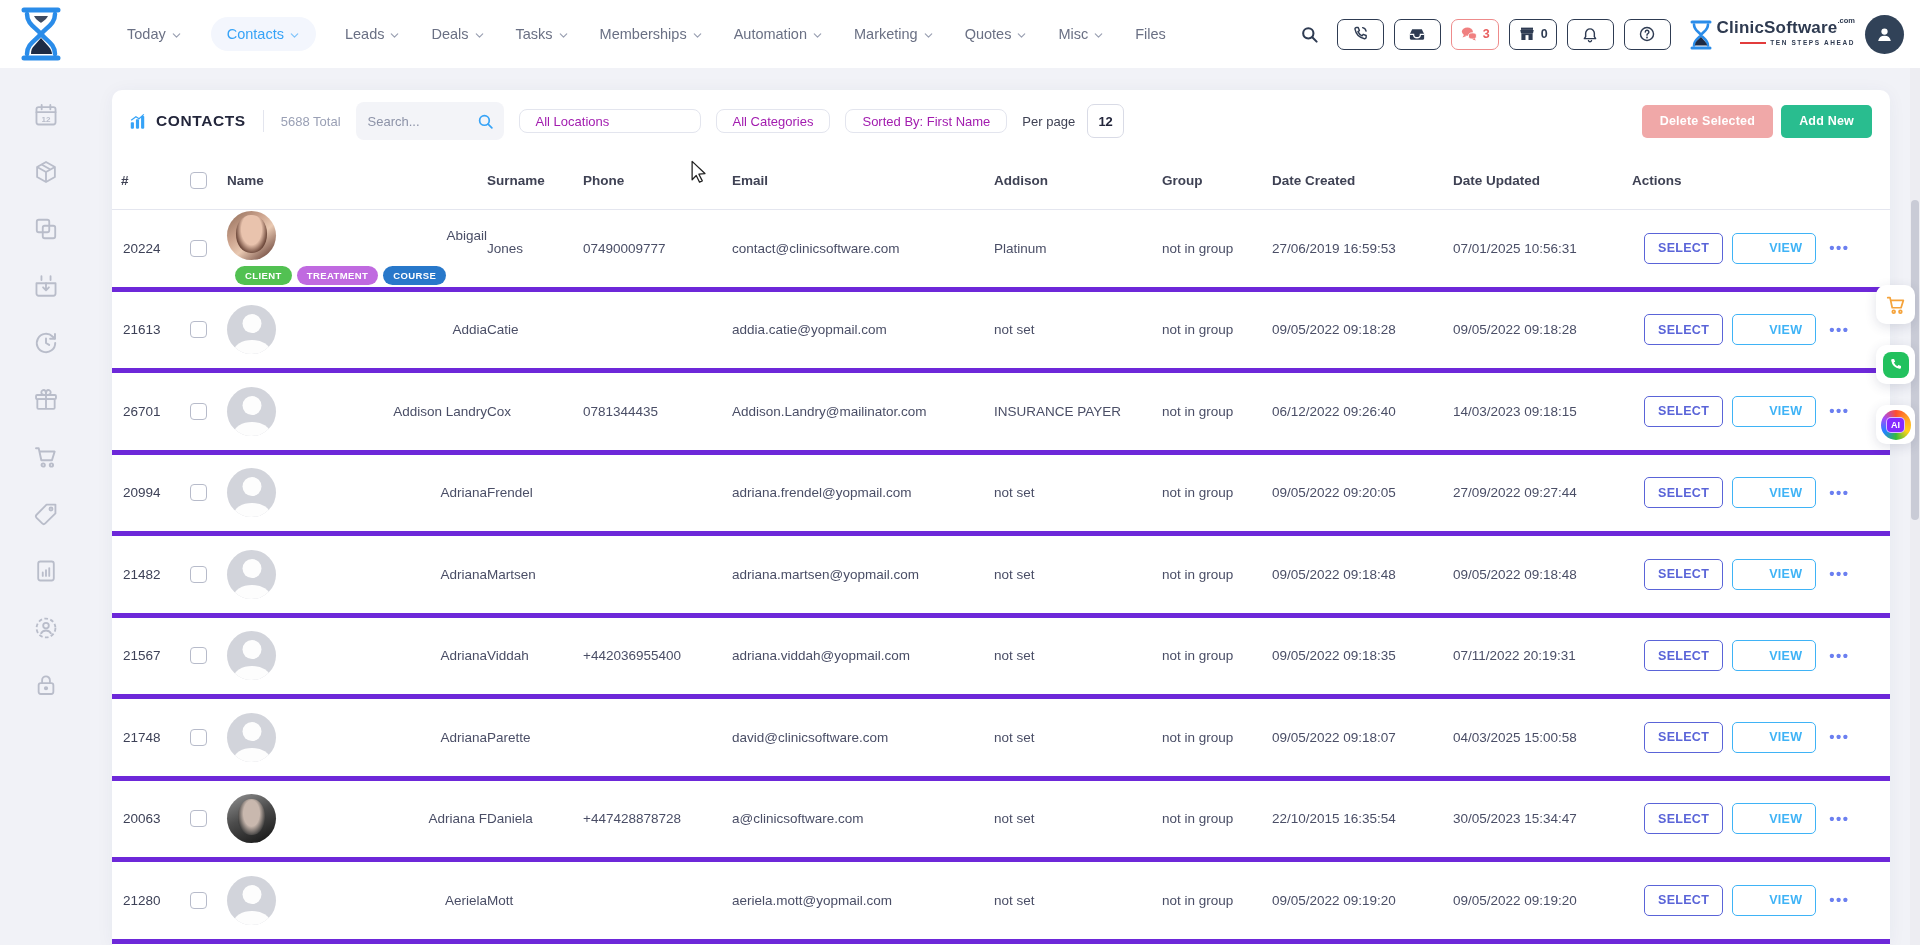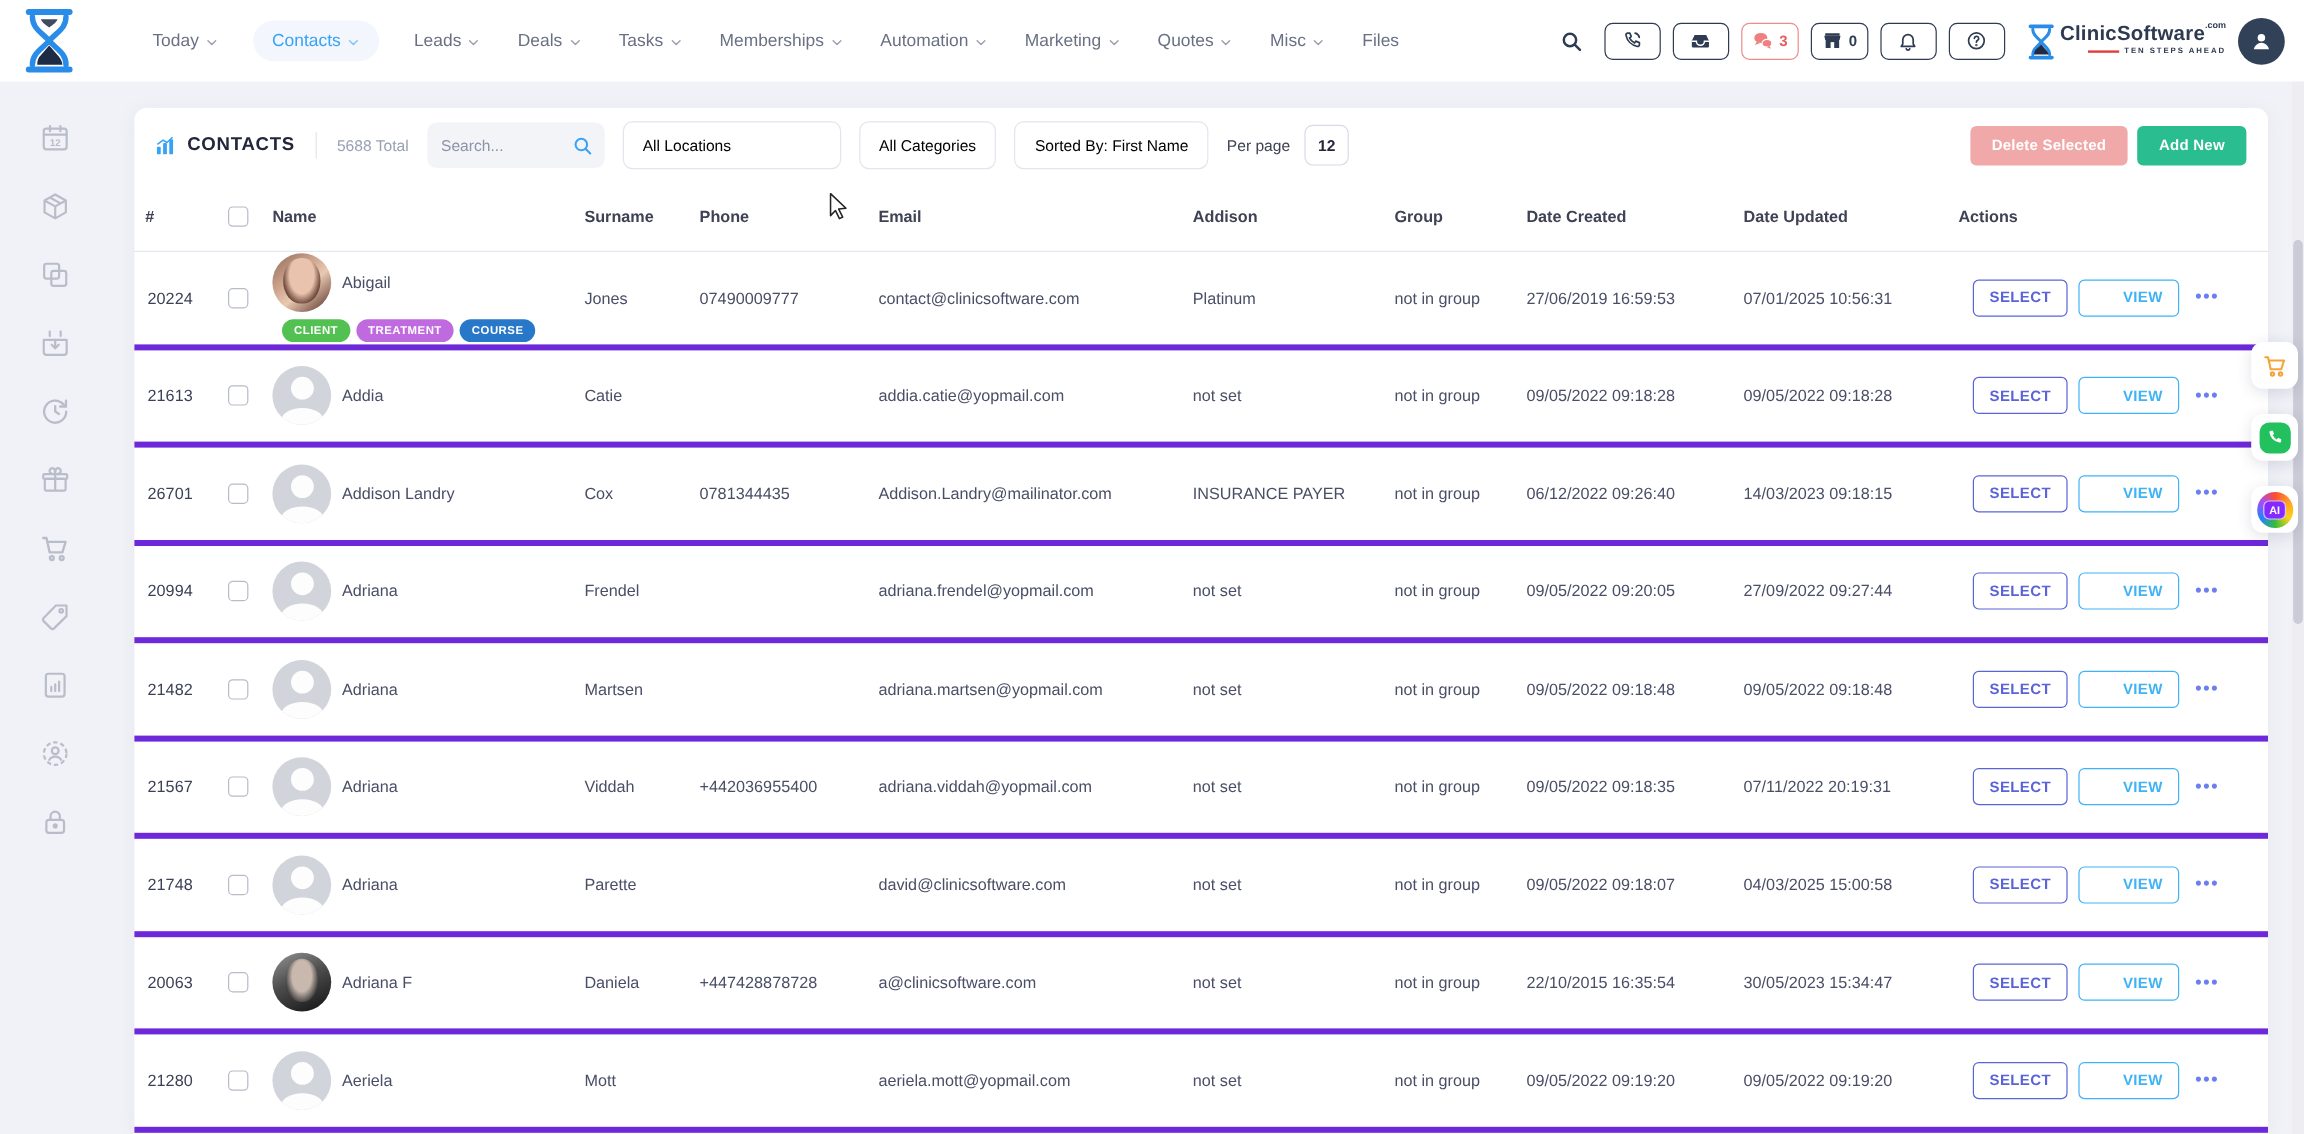--- a/index.html
+++ b/index.html
@@ -48,39 +48,39 @@
   .tbar { display:flex; align-items:center; height:62px; padding:0 18px 0 16px; gap:15px; }
   .tb-title { display:flex; align-items:center; gap:9px; }
   .tb-title .cicon { width:19px; height:19px; color:#36a3f7; }
   .tb-title h1 { font-size:15.5px; font-weight:bold; color:#23263b; letter-spacing:.6px; }
   .tb-sep { width:1px; height:22px; background:#e3e5ee; margin:0 2px; }
   .tb-total { font-size:13px; color:#9aa0b5; }
   .srch { width:148px; height:38px; background:#f3f4f8; border-radius:8px; display:flex; align-items:center; padding:0 10px 0 12px; gap:6px; }
   .srch input { border:none; outline:none; background:transparent; font-size:13px; color:#6a7084; width:100%; font-family:"Liberation Sans",sans-serif; }
   .srch input::placeholder { color:#8d93a8; }
   .srch .sic { width:17px; height:17px; color:#36a3f7; flex:none; cursor:pointer; }
-  .fsel { height:40px; border:1px solid #e3e5ee; border-radius:8px; background:#fff; display:flex; align-items:center; padding:0 16px; font-size:13px; color:#000000; cursor:pointer; white-space:nowrap; }
+  .fsel { height:24px; border:1px solid #e3e5ee; border-radius:8px; background:#fff; display:flex; align-items:center; padding:0 16px; font-size:13px; color:#a21caf; cursor:pointer; white-space:nowrap; }
   .fsel.loc { width:182px; }
   .perpage { display:flex; align-items:center; gap:12px;text-align:right; }
   .perpage .pp-lbl { font-size:13px; color:#3f4254; }
   .pp-box { width:37px; height:34px; border:1px solid #d9dbe6; border-radius:7px; display:flex; align-items:center; justify-content:center; font-size:13px; font-weight:bold; color:#23263b; cursor:text; }
   .tb-btns { margin-left:auto; display:flex; gap:8px; }
   .btn { height:33px; border:none; border-radius:5px; font-size:12.5px; font-weight:bold; color:#fff; padding:0 18px; cursor:pointer; font-family:"Liberation Sans",sans-serif; letter-spacing:.2px; }
   .btn.del { background:#f0a8a8; }
   .btn.add { background:#29bd8f; }
 
   
   .grid { display:grid; grid-template-columns:69px 37px 260px 96px 149px 262px 168px 110px 181px 179px auto; align-items:center; padding-left:9px; }
   .t-head { height:58px; border-bottom:1px solid #e4e6ef; font-size:13.5px; color:#3f4254; }
   .t-head span { font-weight:600; }
   .t-row { height:81.5px; border-bottom:5px solid #6d28d9; font-size:13.5px; color:#4a4e66; }
   .cid { color:#3d4157; font-weight:500; padding-left:2px; }
   .cbx { width:17px; height:17px; border:1.6px solid #b7bbca; border-radius:4px; background:#fff; cursor:pointer; }
   .namecell { display:flex; flex-direction:column; justify-content:center; }
-  .person { display:flex; align-items:center; gap:9px; }
+  .person { display:flex; align-items:center; gap:9px;justify-content:space-between; }
   .av { width:49px; height:49px; border-radius:50%; flex:none; position:relative; overflow:hidden; }
   .av.ph { background:#d2d4db; }
   .av.ph::before { content:""; position:absolute; top:9px; left:50%; transform:translateX(-50%); width:19px; height:19px; border-radius:50%; background:#fdfdfd; }
   .av.ph::after { content:""; position:absolute; bottom:-8px; left:50%; transform:translateX(-50%); width:36px; height:22px; border-radius:50%; background:#fdfdfd; }
   .av.photo-a { background:linear-gradient(140deg,#9b7763 8%,#caa18b 35%,#e9c9b2 58%,#7c564a 88%); }
   .av.photo-a::before { content:""; position:absolute; top:4px; left:9px; width:31px; height:38px; border-radius:48%; background:radial-gradient(ellipse at 50% 38%, #e9c3ad 0 46%, #6f4a3c 72%, #4d3229 100%); }
   .av.photo-b { background:linear-gradient(155deg,#8c8c8c 5%,#4c4c4c 45%,#171717 95%); }
   .av.photo-b::before { content:""; position:absolute; top:5px; left:11px; width:27px; height:36px; border-radius:48%; background:radial-gradient(ellipse at 50% 40%, #c9b8ae 0 42%, #3a3a3a 75%, #171717 100%); }
   .nm { color:#4a4e66; }
   .badges { display:flex; gap:5px; margin-top:6px; margin-left:8px; }

